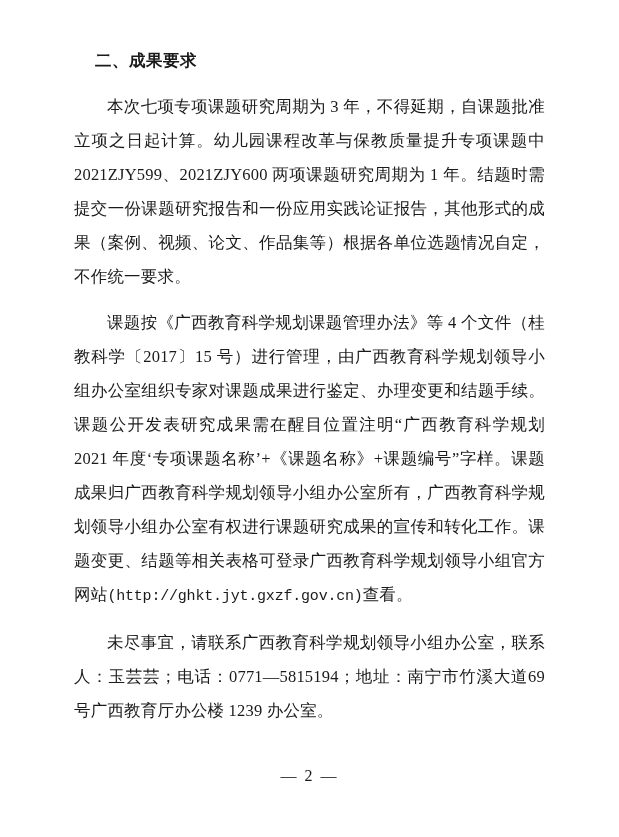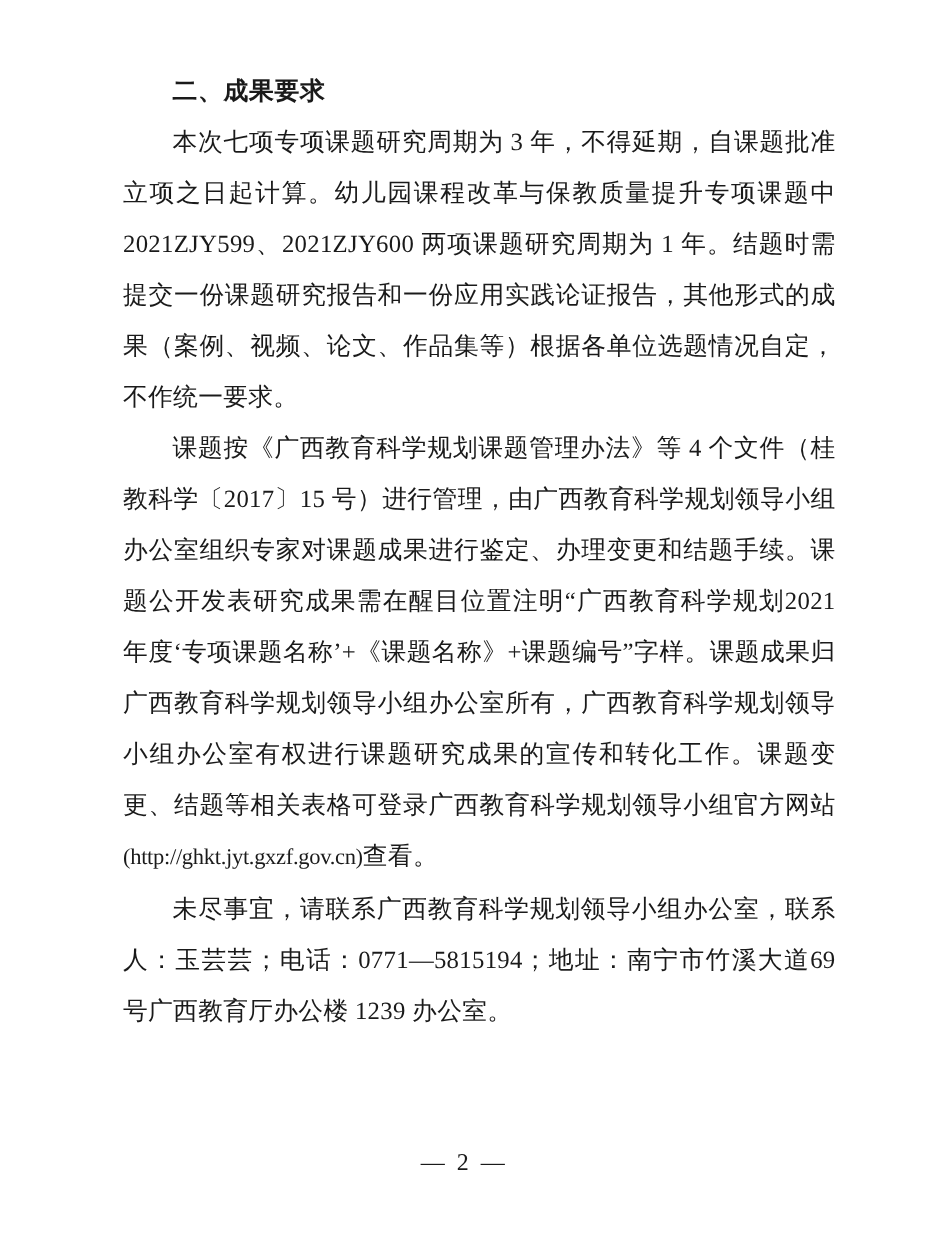--- a/index.html
+++ b/index.html
@@ -12,45 +12,45 @@
     height: 837px;
     font-family: "Liberation Serif", "DejaVu Serif", serif;
     color: #1a1a1a;
     position: relative;
     overflow: hidden;
   }
   .page {
     width: 619px;
     height: 837px;
     box-sizing: border-box;
-    padding: 44px 62px 0 82px;
+    padding: 44px 62px 0 62px;
     position: relative;
   }
   .doc-body {
     font-size: 16.5px;
     line-height: 34px;
     text-align: justify;
     text-justify: inter-ideograph;
   }
   .heading {
     font-weight: bold;
     text-indent: 2em;
     margin: 0;
     letter-spacing: 0.5px;
   }
   .para {
-    margin: 0;
+    margin: 12px;
     text-indent: 2em;
     letter-spacing: 0.2px;
   }
   .spacer {
     height: 34px;
   }
   .mono {
-    font-family: Liberation Serif, serif;
+    font-family: Liberation Mono, monospace;
     font-size: 15px;
     letter-spacing: -0.2px;
   }
   .footer {
     position: absolute;
     left: 0;
     right: 0;
     bottom: 52px;
     text-align: center;
     font-size: 16px;

